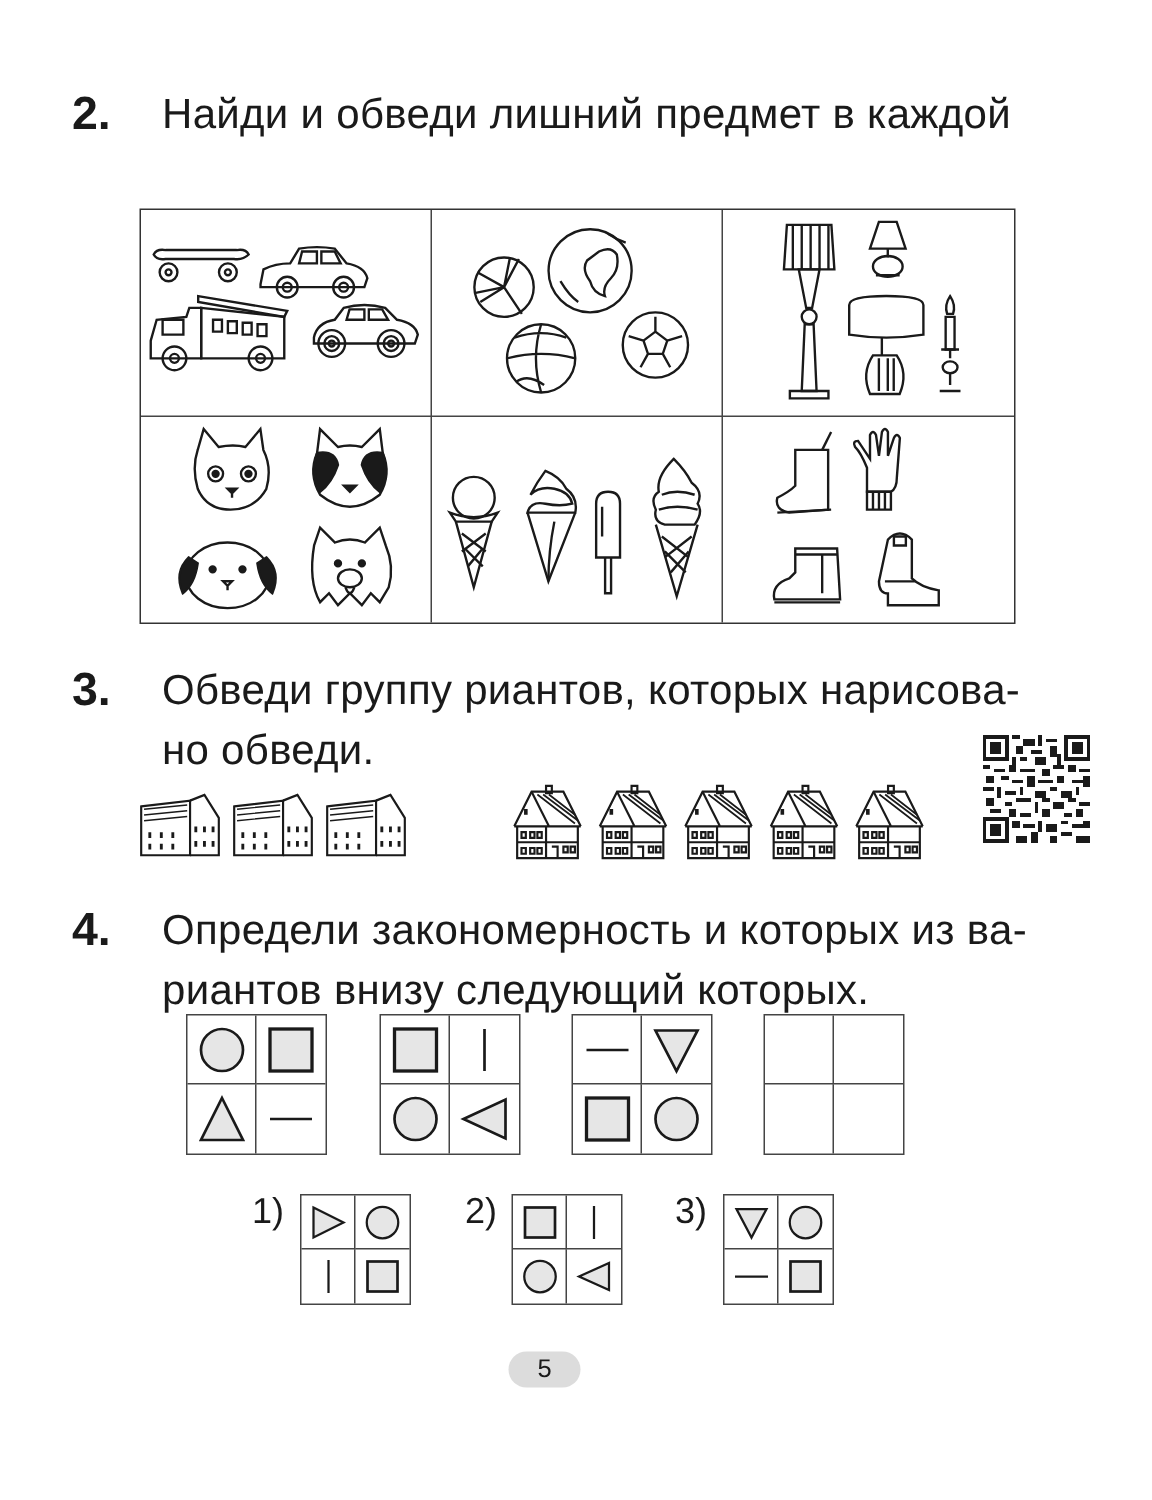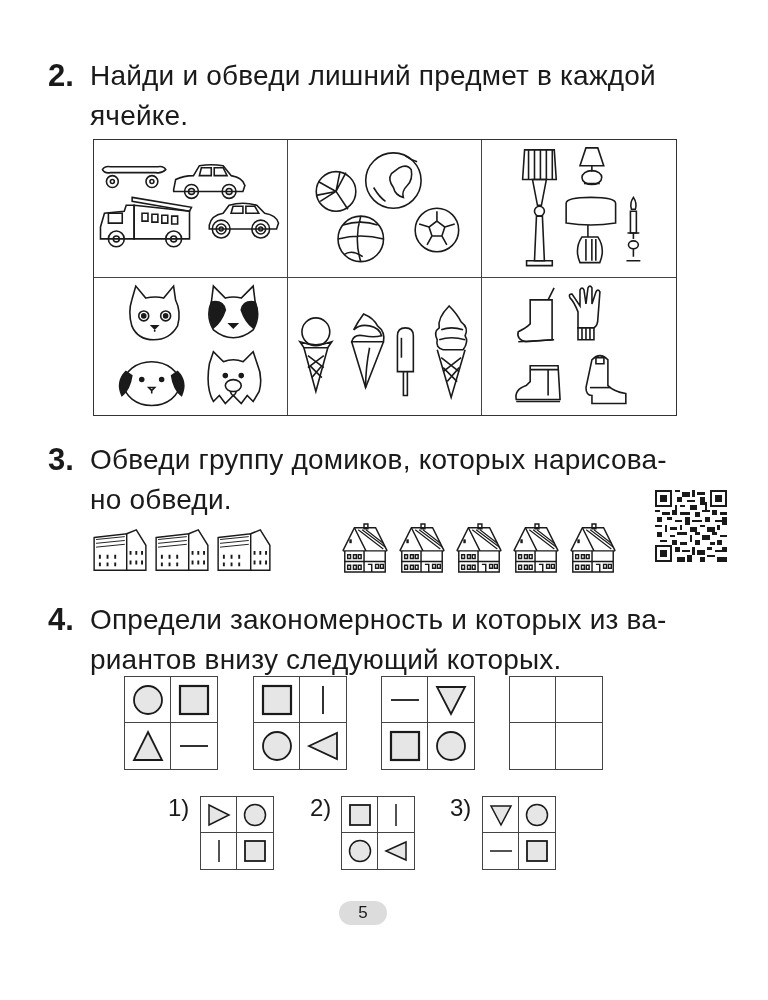--- a/index.html
+++ b/index.html
@@ -1,20 +1,20 @@
 <!DOCTYPE html>
 <html><head>
 <meta charset="utf-8">
 <style>
   html, body { margin:0; padding:0; background:#fff; }
   body { width:768px; height:1000px; position:relative; overflow:hidden;
          font-family:"Liberation Sans", "DejaVu Sans", sans-serif; color:#1a1a1a; }
   .task { position:absolute; left:48px; width:640px; }
   .task-num { position:absolute; left:0; top:0; font-weight:bold; font-size:31px; line-height:40px; }
-  .task-text { margin-left:42px; font-size:28px; line-height:40px; letter-spacing:0.2px; }
+  .task-text { margin-left:60px; font-size:28px; line-height:40px; letter-spacing:0.2px; }
   .grid { position:absolute; left:93px; top:139px; width:584px; height:277px;
           border:1.5px solid #333; box-sizing:border-box; display:grid;
           grid-template-columns:194px 194px 1fr; grid-template-rows:1fr 1fr; }
   .cell { border-right:1.5px solid #444; border-bottom:1.5px solid #444; position:relative; }
   .cell.r { border-right:none; }
   .cell.b { border-bottom:none; }
   .cell svg { position:absolute; left:0; top:0; width:100%; height:100%; }
   .houses { position:absolute; top:520px; height:56px; display:flex; gap:6px; }
   .house { width:58px; height:56px; }
   .qr { position:absolute; left:655px; top:490px; width:72px; height:72px; }
@@ -32,21 +32,20 @@
   .page-num { position:absolute; left:339px; top:901px; width:48px; height:24px; border-radius:12px;
               background:#dcdcdc; text-align:center; font-size:17px; line-height:24px; }
 </style>
 </head>
 <body>
 
 <div class="task" style="top:56px;">
   <div class="task-num">2.</div>
   <div class="task-text">
     <div>Найди и обведи лишний предмет в каждой</div>
-    <div>ячейке.</div>
   </div>
 </div>
 
 <div class="grid">
 
   <div class="cell">
     <svg viewBox="0 0 194 138" fill="none" stroke="#1a1a1a" stroke-width="1.6">
       <g>
         <path d="M8 30 Q10 26 16 27 L64 27 Q70 26 72 30 Q68 34 62 33 L16 33 Q10 34 8 30Z"></path>
         <circle cx="18" cy="42" r="6"></circle>
@@ -223,21 +222,21 @@
         <path d="M114 80 h8 v6 h-8z"></path>
         <path d="M108 110 h20"></path>
       </g>
     </svg>
   </div>
 </div>
 
 <div class="task" style="top:440px;">
   <div class="task-num">3.</div>
   <div class="task-text">
-    <div>Обведи группу домиков, которых нарисова-</div>
+    <div>Обведи группу риантов, которых нарисова-</div>
     <div>но обведи.</div>
   </div>
 </div>
 
 <div class="houses" style="left:92px; top:528px; gap:6px;">
   <svg class="house" viewBox="0 0 58 48" fill="none" stroke="#1a1a1a" stroke-width="1.5" style="width:56px;height:46px;">
     <path d="M2 10 L36 6 L36 44 L2 44Z"></path>
       <path d="M36 6 L46 2 L56 18 L56 44 L36 44"></path>
     <path d="M4 12 L34 9 M4 16 L34 13 M4 20 L34 17" stroke-width="1"></path>
     <path d="M8 28 v4 M16 28 v4 M24 28 v4 M8 36 v4 M16 36 v4 M24 36 v4 M40 24 v4 M46 24 v4 M52 24 v4 M40 34 v4 M46 34 v4 M52 34 v4" stroke-width="2"></path>

